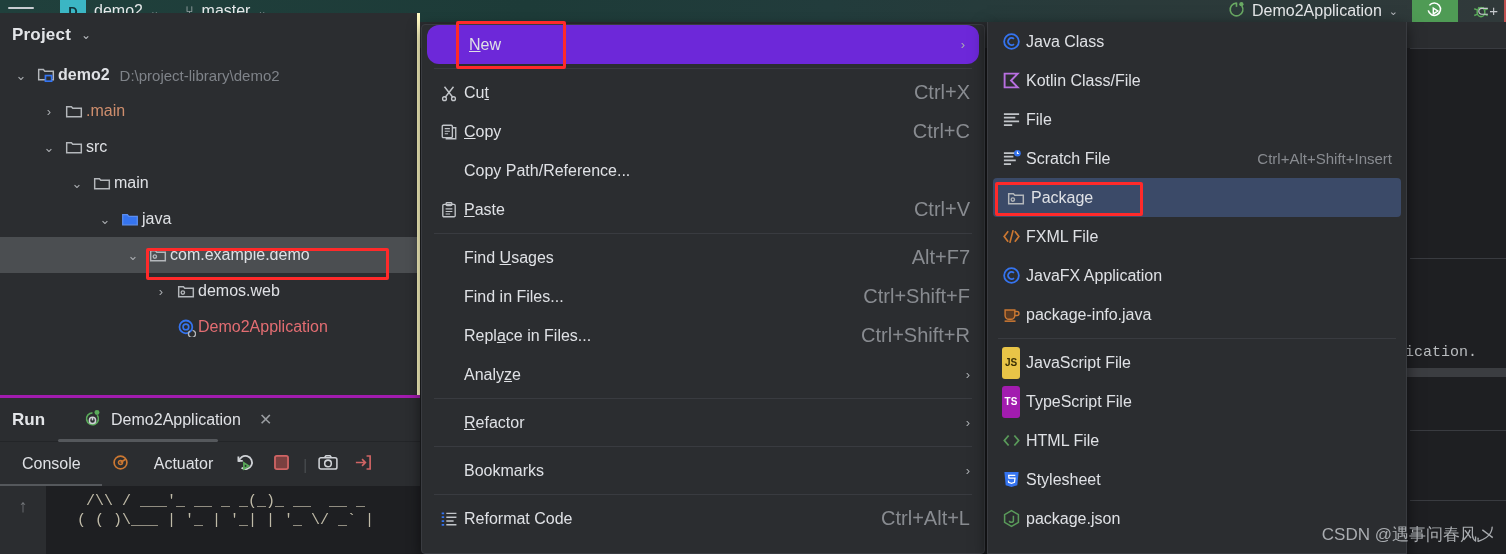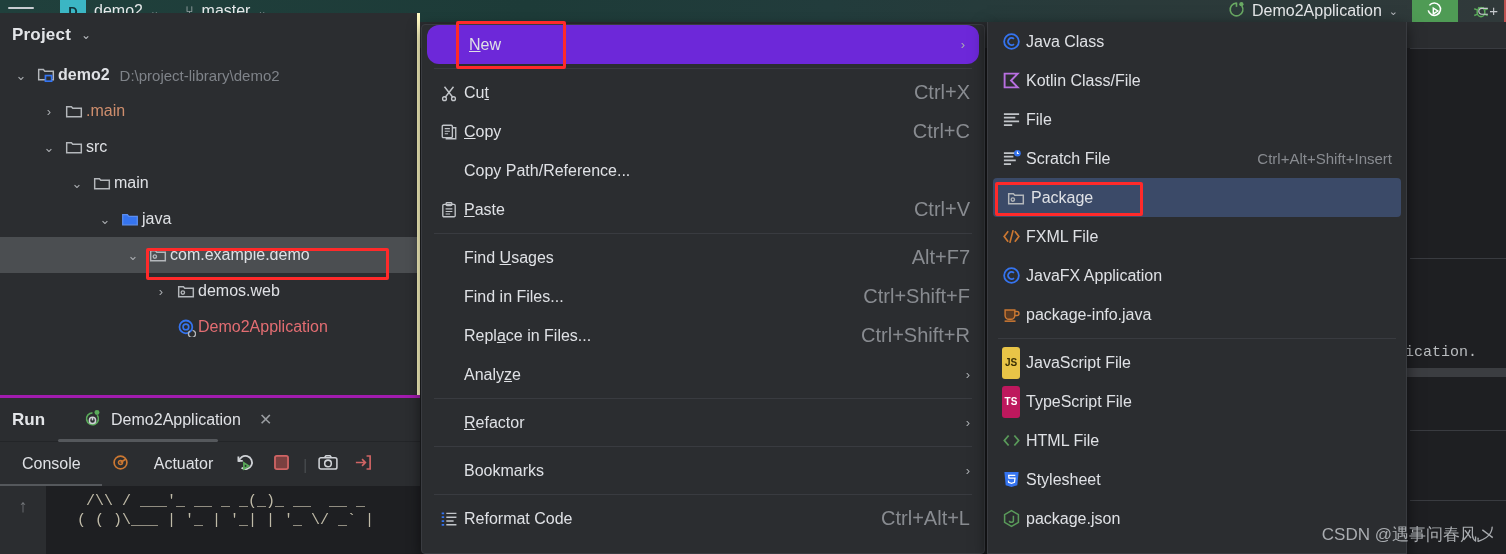--- a/index.html
+++ b/index.html
@@ -490,21 +490,21 @@
     </div>
     <div class="ssep"></div>
     <div class="si">
       <span class="si-icon" style="display: flex; align-items: center; justify-content: center;">
         <span class="badge" style="background:#e8c447;color:#3a2f05">JS</span>
       </span>
       <span class="si-label">JavaScript File</span>
     </div>
     <div class="si">
       <span class="si-icon" style="display: flex; align-items: center; justify-content: center;">
-        <span class="badge" style="background:#be185d;color:#fff">TS</span>
+        <span class="badge" style="background:#a21caf;color:#fff">TS</span>
       </span>
       <span class="si-label">TypeScript File</span>
     </div>
     <div class="si">
       <span class="si-icon" style="display: flex; align-items: center; justify-content: center;">
         <svg width="19" height="19" viewBox="0 0 16 16">
           <path d="M5.6 3.8L2 8l3.6 4.2M10.4 3.8L14 8l-3.6 4.2" fill="none" stroke="#5a9a5a" stroke-width="1.5"></path>
         </svg>
       </span>
       <span class="si-label">HTML File</span>

